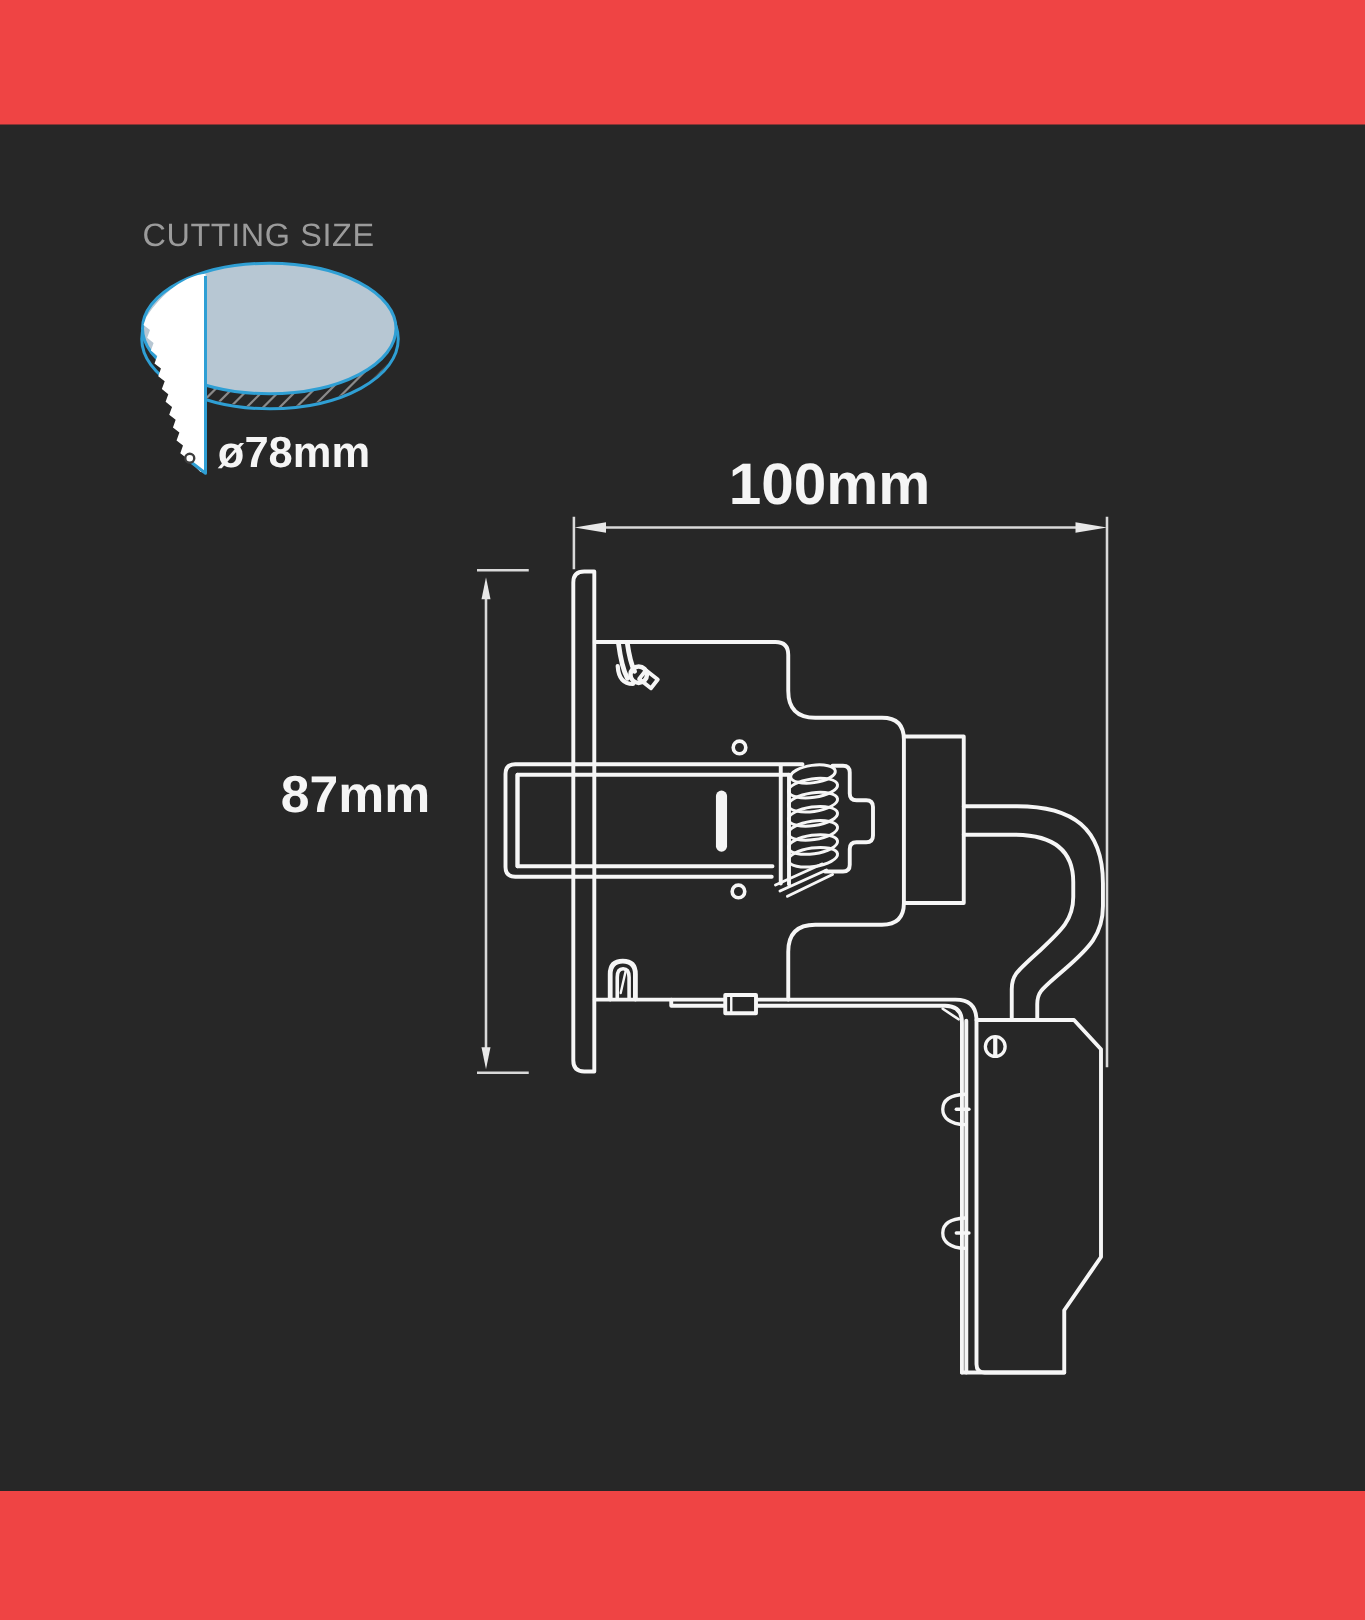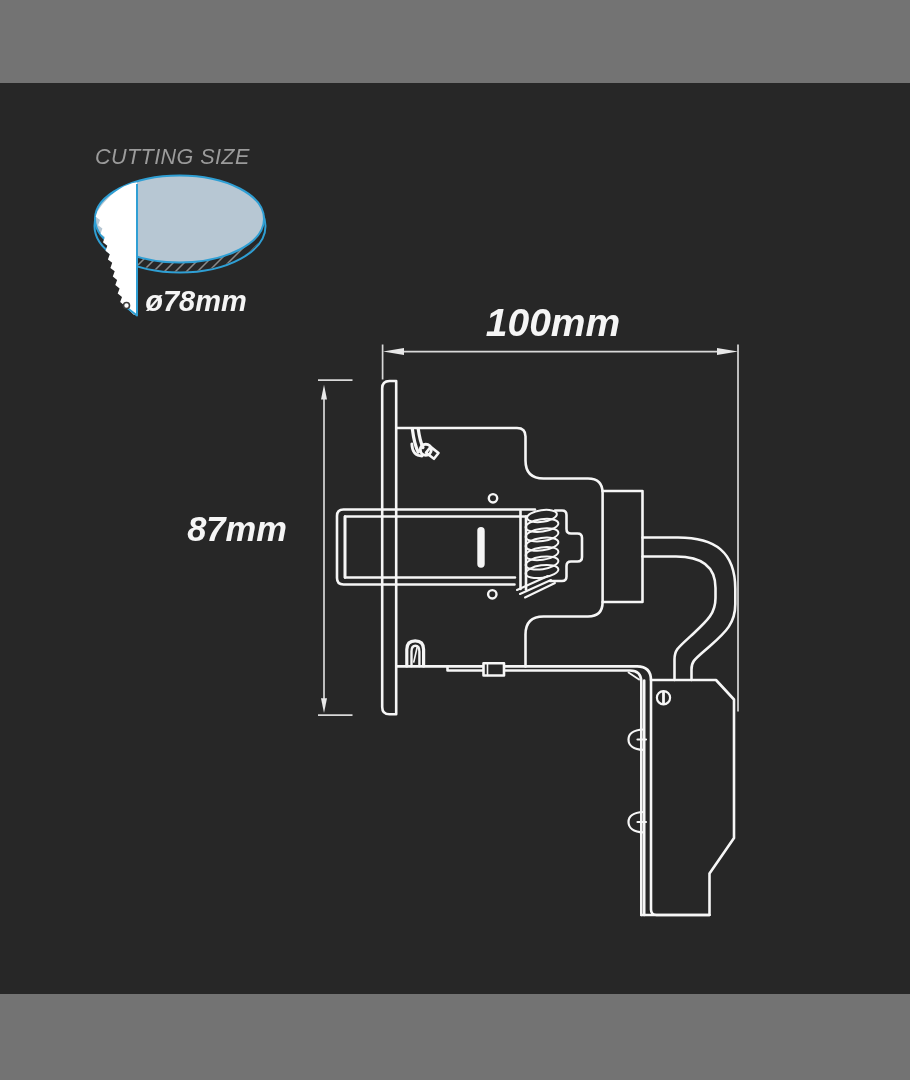--- a/index.html
+++ b/index.html
@@ -1,17 +1,17 @@
 <!DOCTYPE html>
 <html><head>
 <meta charset="utf-8">
 <style>
   html,body{margin:0;padding:0;background:#ffffff;}
-  .page{position:relative;width:910px;height:1080px;background:#737373;overflow:hidden;
-        font-family:"Liberation Sans", sans-serif;font-style:italic;}
+  .page{position:relative;width:910px;height:1080px;background:#ef4444;overflow:hidden;
+        font-family:"Liberation Sans", sans-serif;}
   svg{position:absolute;left:0;top:0;}
 </style>
 </head>
 <body>
 <div class="page">
 <svg width="910" height="1080" viewBox="0 0 910 1080">
 
   <rect x="0" y="83" width="910" height="911" fill="#272727"></rect>
 
   <text x="95" y="164" font-size="21.6" letter-spacing="0.4" fill="#9b9b9b" font-family="Liberation Sans, sans-serif">CUTTING SIZE</text>

